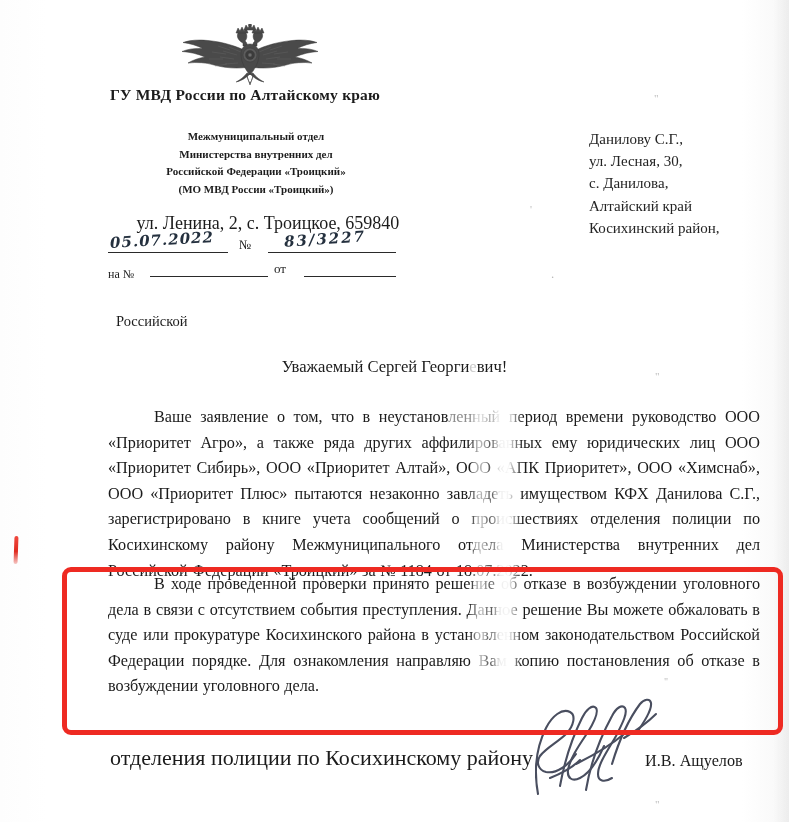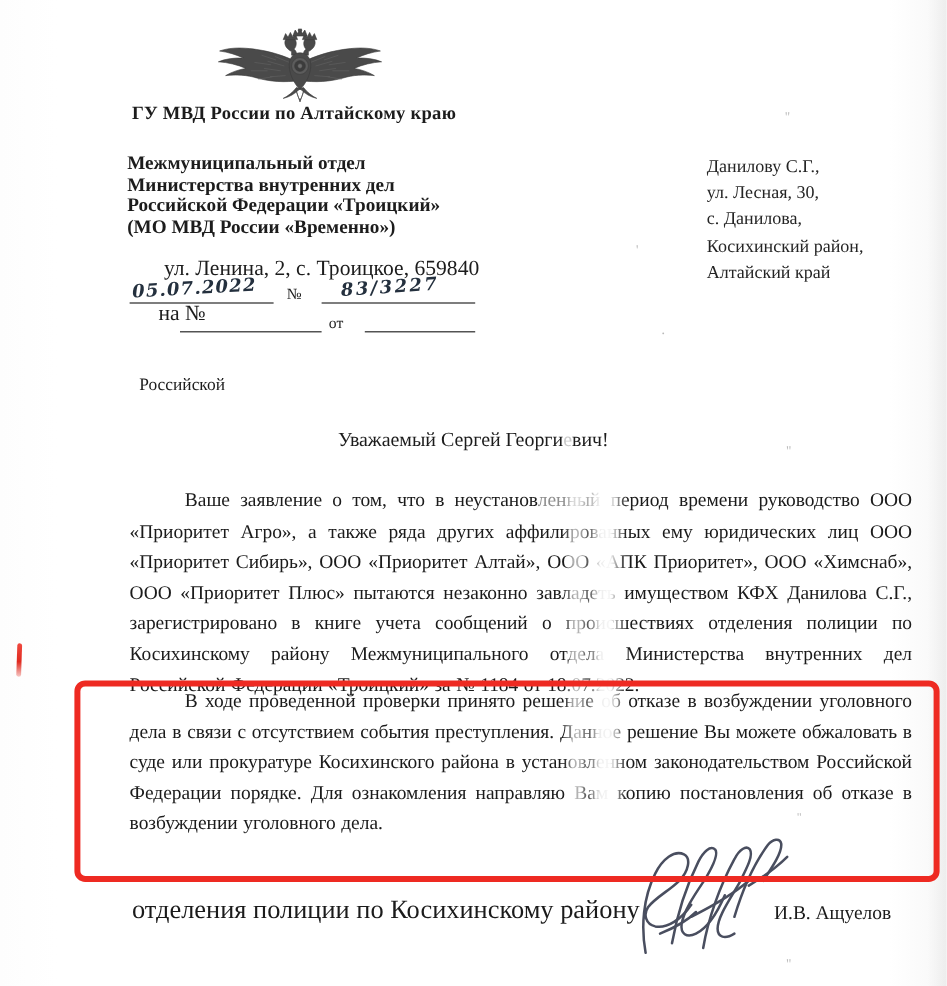--- a/index.html
+++ b/index.html
@@ -41,39 +41,39 @@
   .emblem svg{display:block;width:146px;height:62px;}
 
   
   .lh-org{
     position:absolute;left:110px;top:86px;width:330px;
     font-weight:bold;font-size:15.5px;letter-spacing:.2px;
     white-space:nowrap;
   }
   .lh-block{
     position:absolute;left:106px;top:128px;width:300px;
-    text-align:left;font-weight:bold;font-size:16px;line-height:17.5px;
+    text-align:center;font-weight:bold;font-size:11px;line-height:17.5px;
   }
   .lh-addr{
     position:absolute;left:118px;top:213px;width:300px;
     text-align:center;font-size:18px;
   }
 
   
   .req{
     position:absolute;left:108px;top:232px;width:292px;height:50px;
     font-size:13px;
   }
   .req .line{position:absolute;border-bottom:1.1px solid #2a2a2a;}
   .req .l-date{left:0px;top:20px;width:120px;}
   .req .l-num{left:160px;top:20px;width:128px;}
   .req .l-nadate{left:42px;top:44px;width:118px;}
   .req .l-ot{left:196px;top:44px;width:92px;}
   .req .lbl-no{position:absolute;left:131px;top:5px;font-size:13px;}
-  .req .lbl-na{position:absolute;left:0px;top:19px;font-size:18px;margin-left:24px;}
+  .req .lbl-na{position:absolute;left:0px;top:35px;font-size:12px;}
   .req .lbl-ot{position:absolute;left:166px;top:29px;font-size:13px;}
   .hw{
     position:absolute;
     font-family:"DejaVu Serif",serif;
     font-style:italic;font-weight:600;
     color:#24303e;
     transform:rotate(-3.2deg);
     letter-spacing:1px;
     font-size:15px;
     white-space:nowrap;
@@ -212,43 +212,43 @@
       </g>
     </svg>
   </div>
 
   <div class="lh-org">ГУ МВД России по Алтайскому краю</div>
 
   <div class="lh-block">
     <div>Межмуниципальный отдел</div>
     <div>Министерства внутренних дел</div>
     <div>Российской Федерации «Троицкий»</div>
-    <div>(МО МВД России «Временно»)</div>
+    <div>(МО МВД России «Троицкий»)</div>
   </div>
 
   <div class="lh-addr">ул. Ленина, 2, с. Троицкое, 659840</div>
 
   <div class="req">
     <span class="hw hw-date">05.07.2022</span>
     <span class="line l-date"></span>
     <span class="lbl-no">№</span>
     <span class="hw hw-num">83/3227</span>
     <span class="line l-num"></span>
     <span class="lbl-na">на №</span>
     <span class="line l-nadate"></span>
     <span class="lbl-ot">от</span>
     <span class="line l-ot"></span>
   </div>
 
   <div class="addressee">
     <div>Данилову С.Г.,</div>
     <div>ул. Лесная, 30,</div>
     <div>с. Данилова,</div>
+    <div>Алтайский край</div>
     <div>Косихинский район,</div>
-    <div>Алтайский край</div>
   </div>
 
   <div class="notif">Российской</div>
 
   <div class="salutation">
     <span>Уважаемый Сергей Георги</span><span class="fade">е</span><span>вич!</span>
   </div>
 
   <div class="para" id="para1">
     <span>Ваше заявление о том, что в неустанов</span><span class="fade-h">ленный</span><span> период времени руководство ООО «Приоритет Агро», а также ряда</span><span class="fade-w"> </span><span>других аффилированных ему юридических лиц ООО «Приоритет Сибирь», ООО «Приоритет Алтай», ООО «АПК Приоритет», ООО «Химснаб», ООО «Приоритет Плюс» пытаются незаконно завладеть имуществом КФХ Данилова С.Г., зарегистрировано в книге учета сообщений о происшествиях отделения полиции по Косихинскому району Межмуниципального отдела Министерства внутренних дел Российской Федерации «Троицкий» за № 1184 от 18.07.2022.</span>

